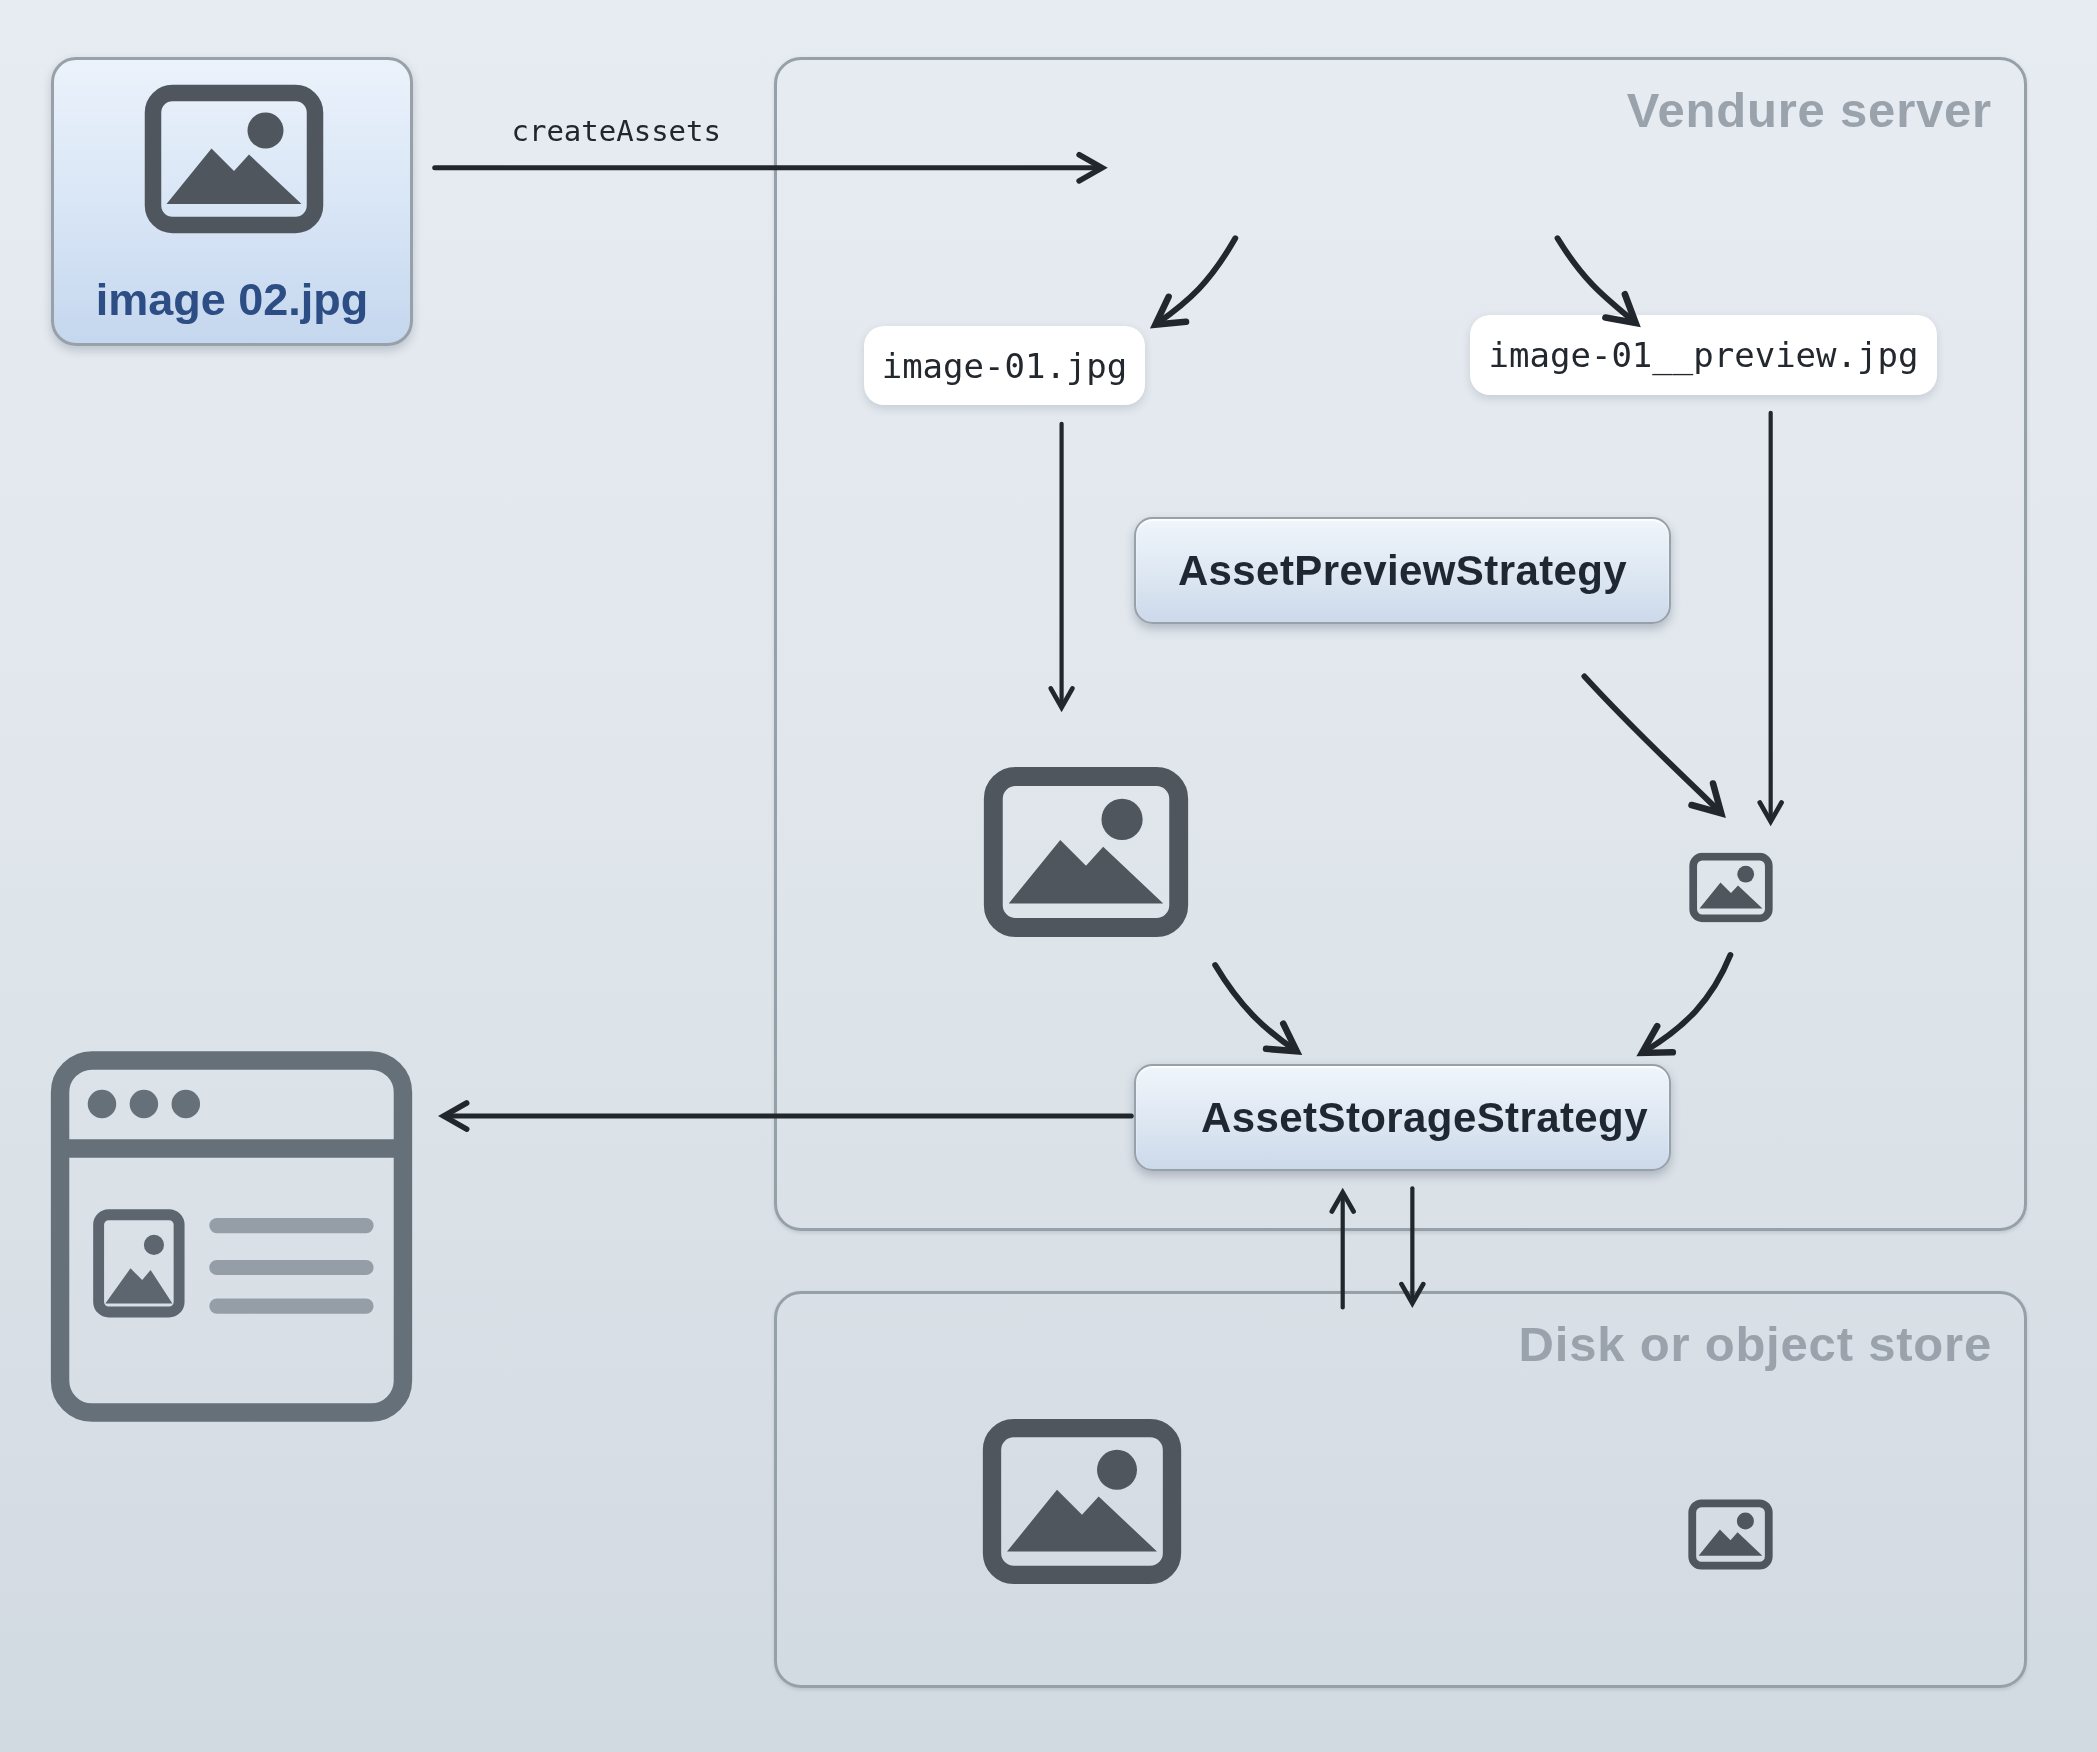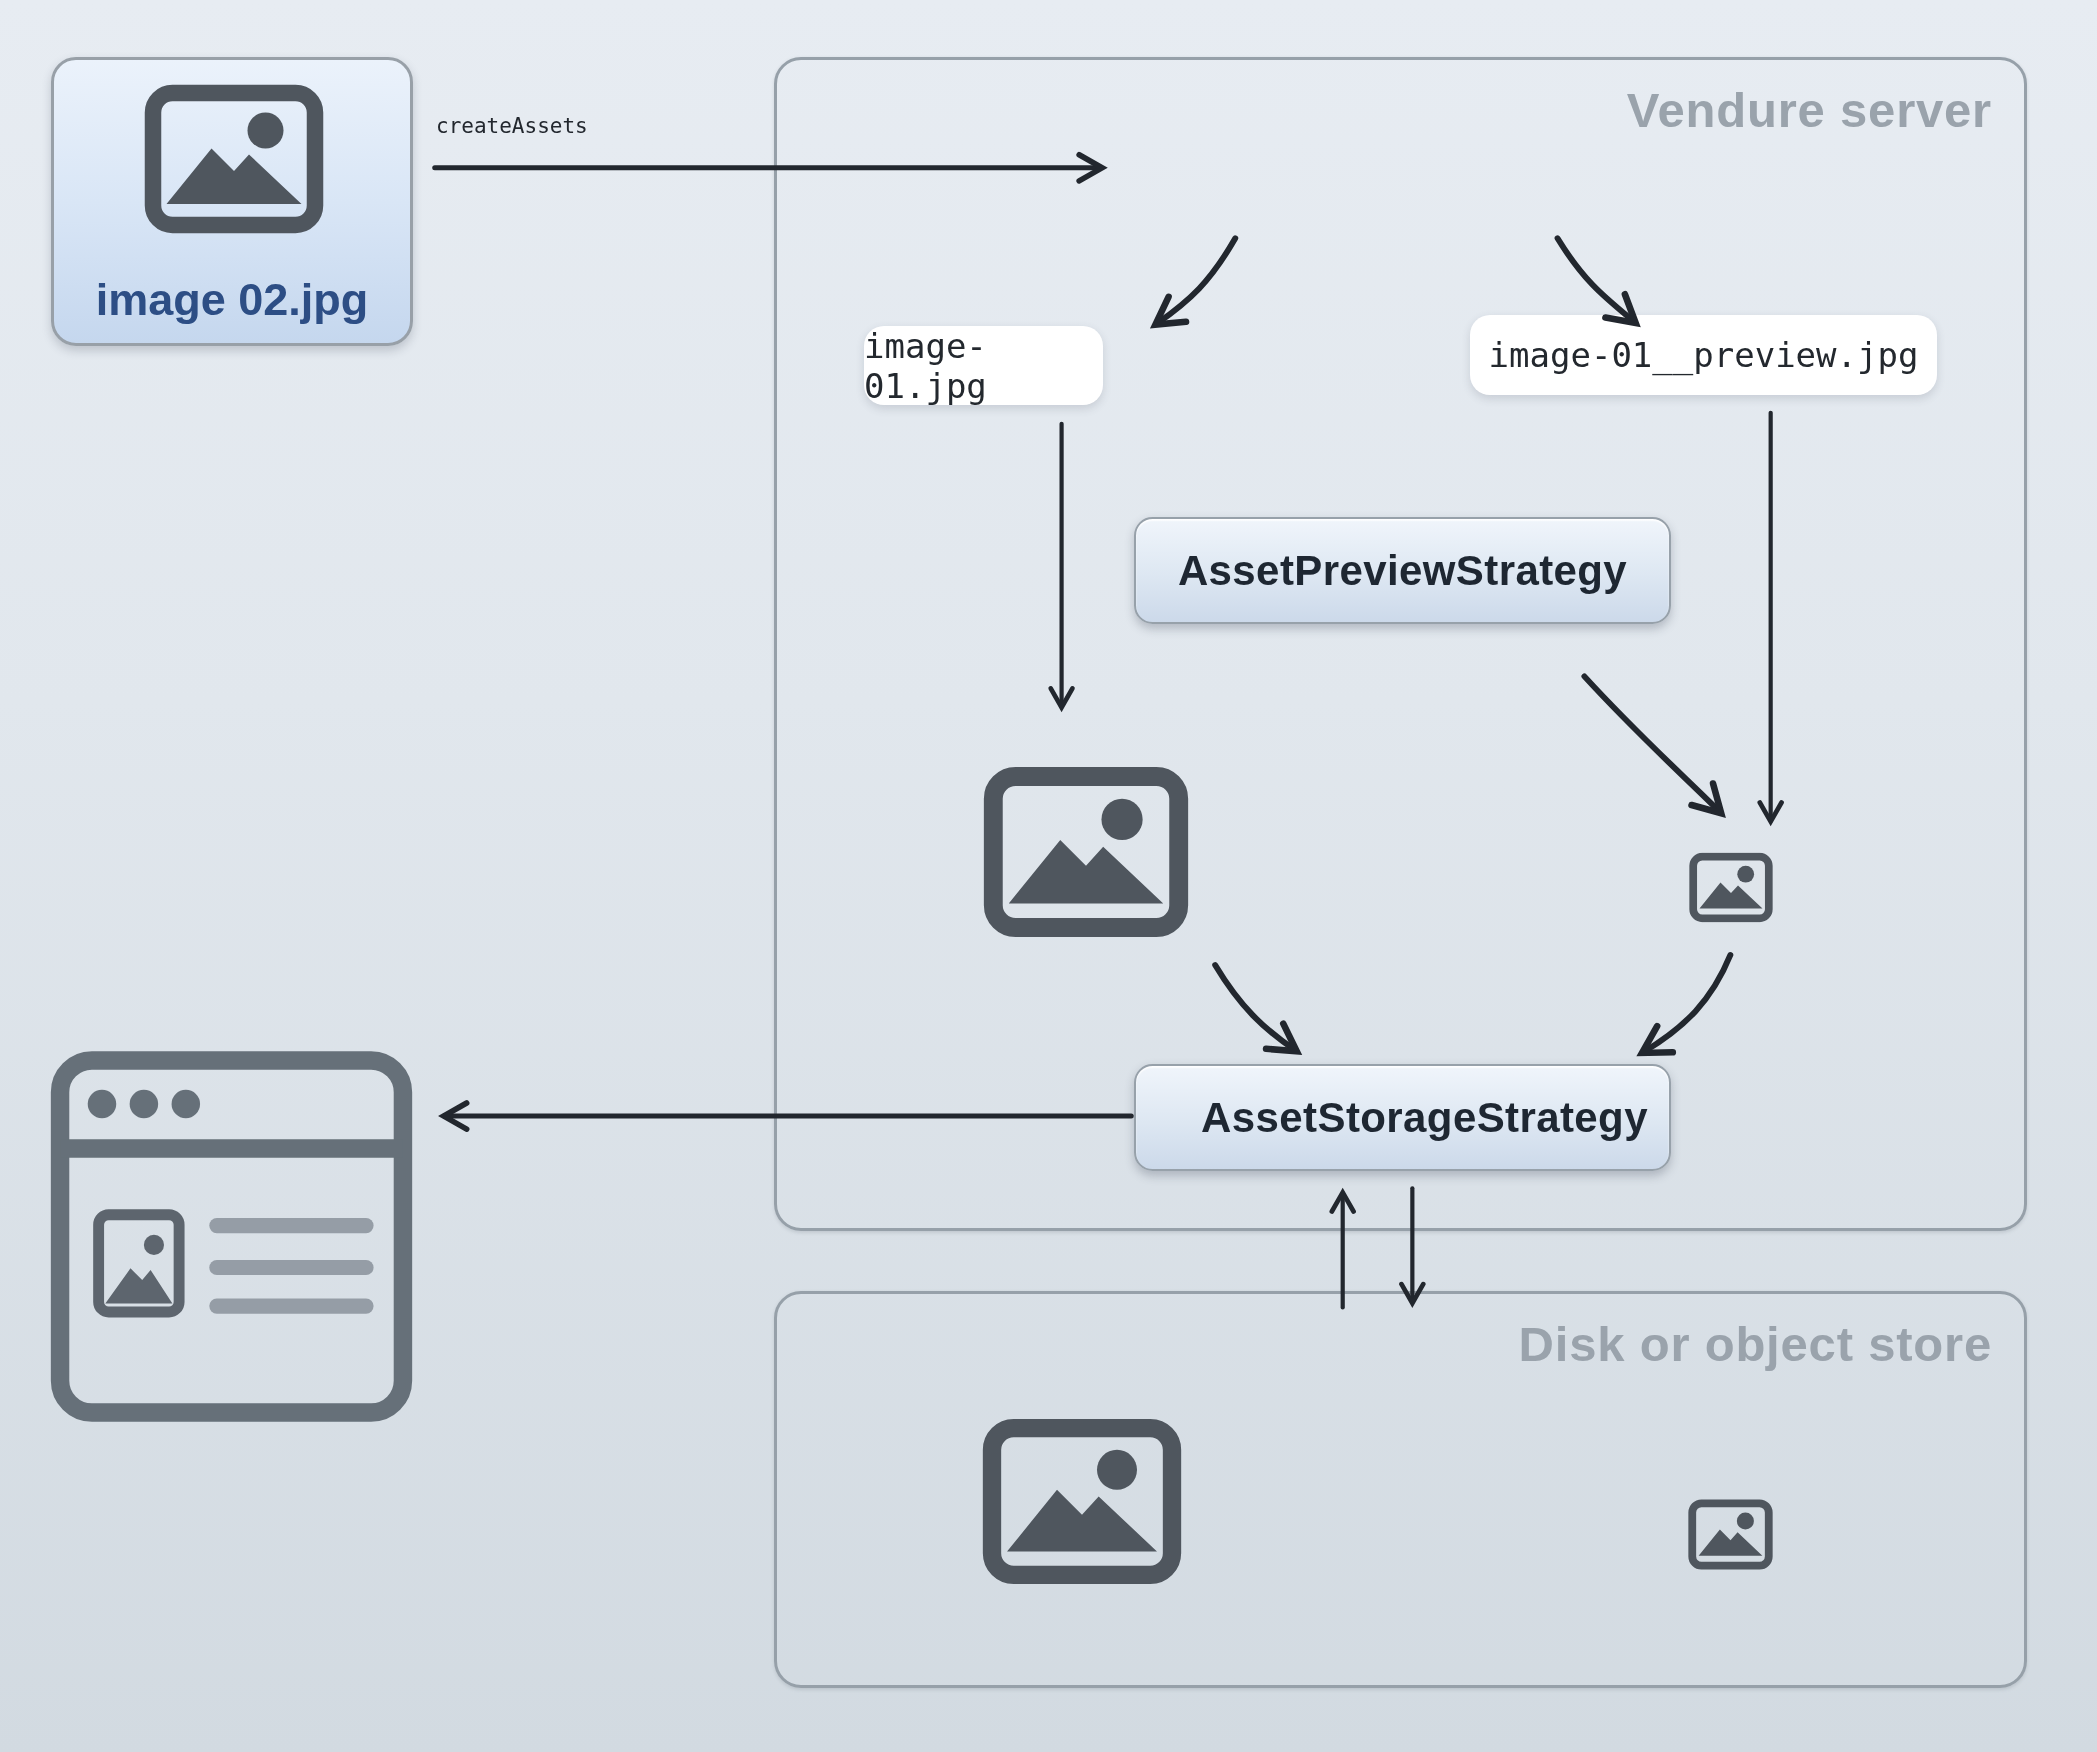--- a/index.html
+++ b/index.html
@@ -31,38 +31,38 @@
   #naming-box  { left:1131px; top:112px;  }
   #preview-box { left:1134px; top:517px;  }
   #storage-box { left:1134px; top:1064px;padding-left:44px; }
   
   .filelabel {
     position:absolute; background:#ffffff; border-radius:20px;
     box-shadow:0 3.4px 8.4px rgba(60,70,85,.16);
     font-family:"DejaVu Sans Mono", monospace; font-size:34px; color:#23282e;
     display:flex; align-items:center; justify-content:center;
   }
-  #source-file-label  { left:864px; top:326px; width:239px; height:79px; }
+  #source-file-label  { left:864px; top:326px; width:281px; height:79px; }
   #preview-file-label { left:1470px; top:315px; width:467px; height:80px; }
   
   #upload-box {
     position:absolute; left:51px; top:57px; width:362px; height:289px; box-sizing:border-box;
     border:3.4px solid #98a0a8; border-radius:25px;
     background:linear-gradient(180deg,#ebf2fb 0%,#d9e6f6 50%,#c5d7ee 100%);
     box-shadow:0 4.2px 10px rgba(60,70,85,.22);
   }
   #upload-box .upload-icon { position:absolute; left:90px; top:22px; width:180px; height:154px; }
   #upload-box .upload-label {
     position:absolute; bottom:17px; left:0; width:100%; text-align:center;
     font-weight:bold; font-size:45px; color:#2d4e85;
   }
   
   #create-assets-label {
-    position:absolute; left:436px; top:114px; width:285px; text-align:left;
-    font-family:"DejaVu Sans Mono", monospace; font-size:21px; color:#22272e;
+    position:absolute; left:436px; top:114px; width:285px; text-align:right;
+    font-family:"DejaVu Sans Mono", monospace; font-size:29px; color:#22272e;
   }
   
   .imgicon { position:absolute; }
   #vendure-large-image-icon { left:983px; top:765px;  width:206px; height:174px; }
   #vendure-small-image-icon { left:1689px; top:852px; width:84px; height:71px;  }
   #disk-large-image-icon    { left:982px; top:1416px; width:200px; height:171px; }
   #disk-small-image-icon    { left:1688px; top:1498px; width:85px; height:73px;  }
   
   #browser-icon { position:absolute; left:50px; top:1050px; width:363px; height:373px; }
   

